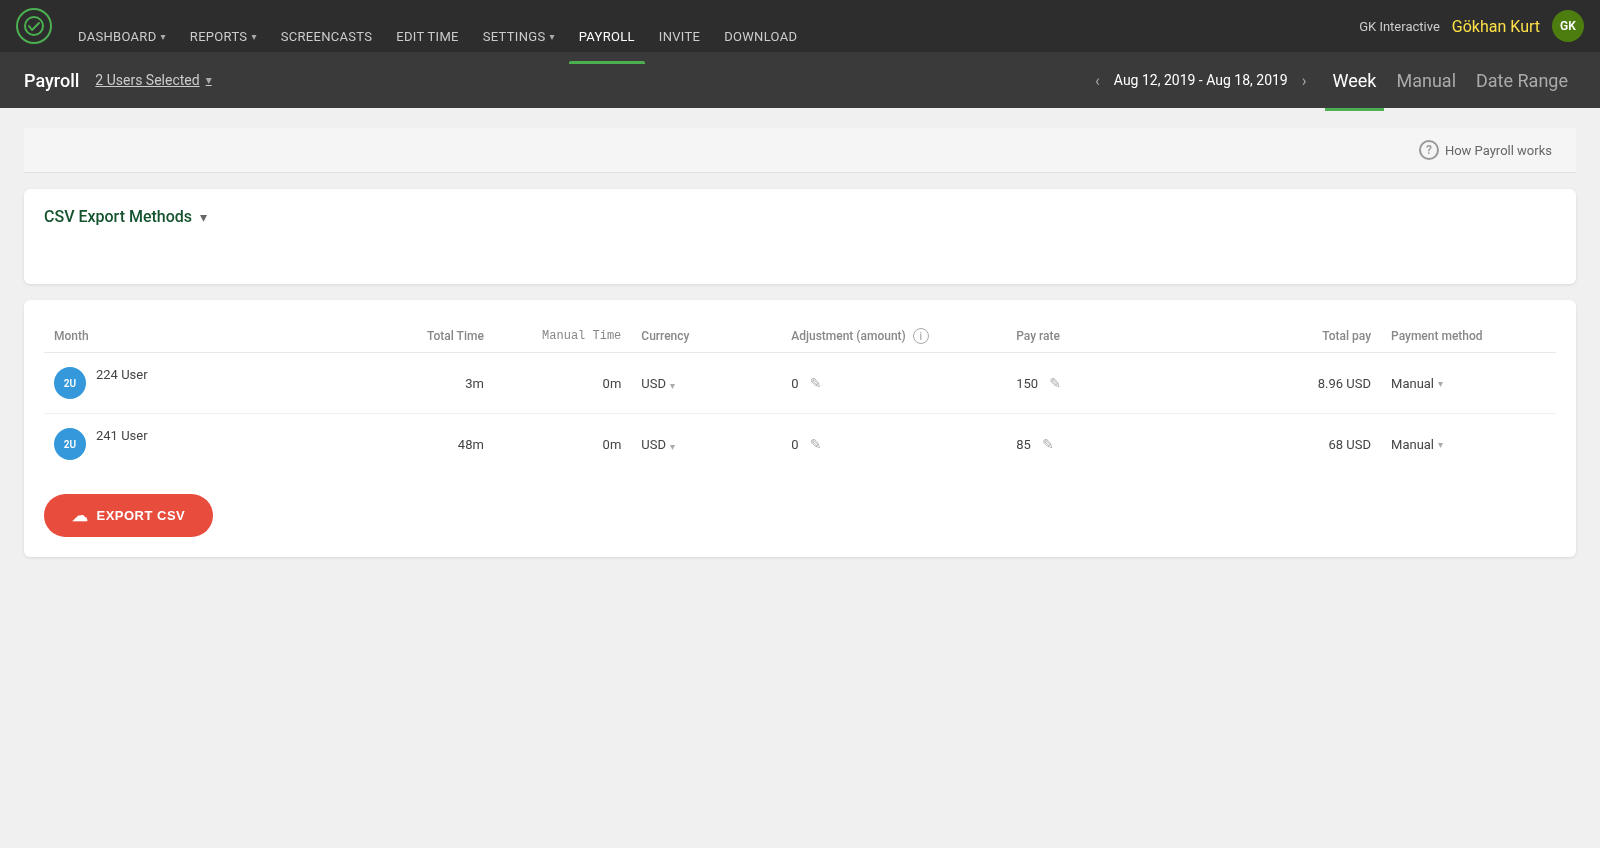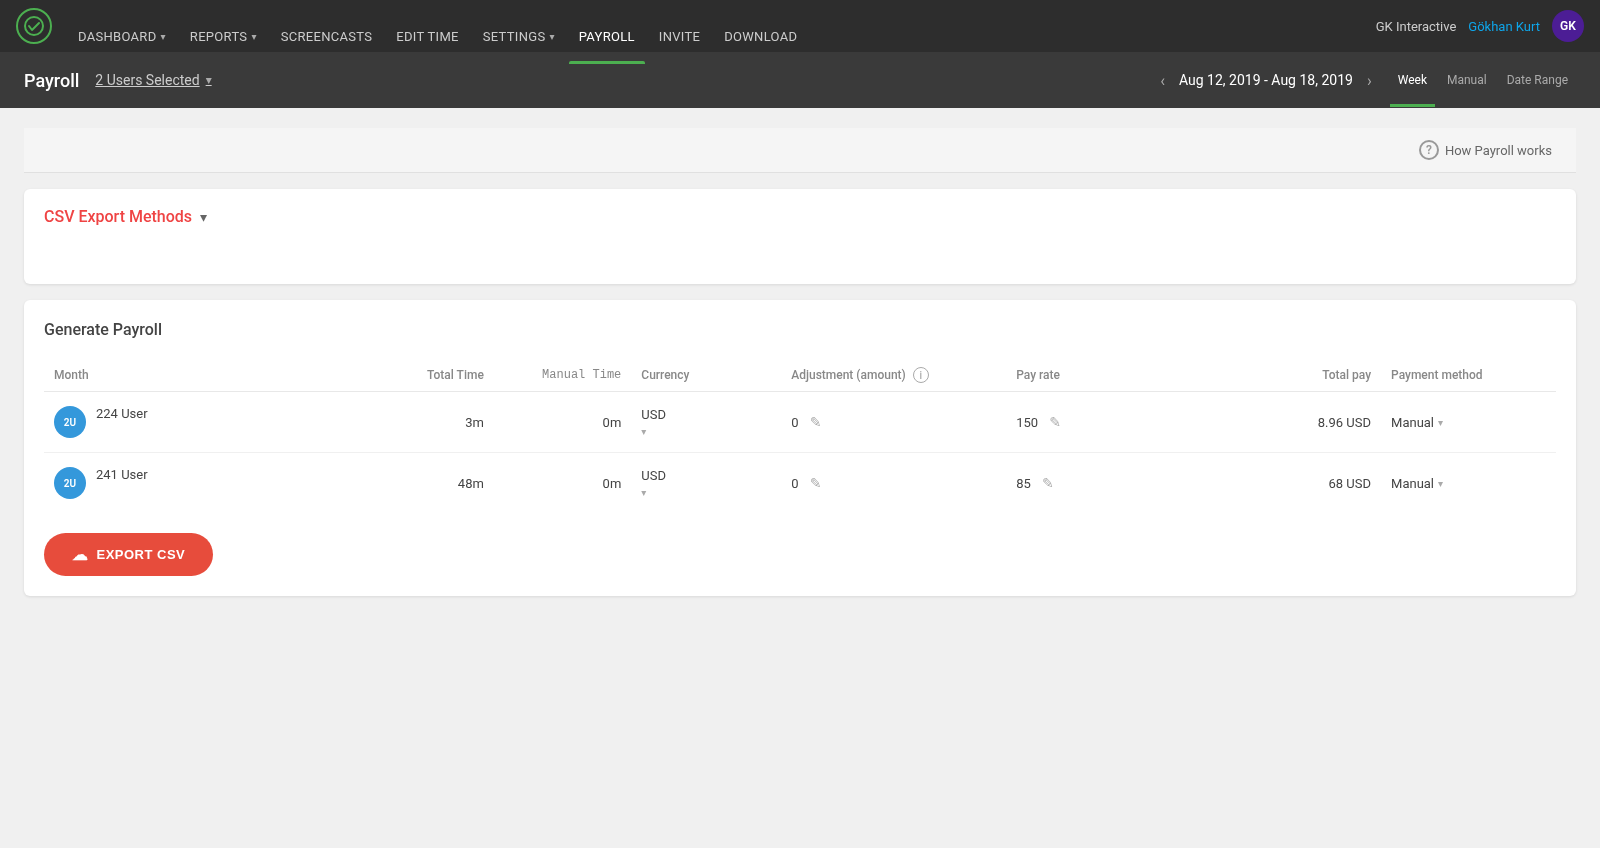--- a/index.html
+++ b/index.html
@@ -42,24 +42,24 @@
       position: absolute;
       bottom: -14px;
       left: 0; right: 0;
       height: 3px;
       background: #4caf50;
       border-radius: 2px 2px 0 0;
     }
     .nav-spacer { flex: 1; }
     .nav-right { display: flex; align-items: center; gap: 12px; }
     .nav-company { color: #ccc; font-size: 13px; }
-    .nav-user { color: #0ea5e9; font-size: 13px; }
+    .nav-user { color: #fde047; font-size: 16px; }
     .nav-avatar {
       width: 32px; height: 32px;
-      background: #4c1d95;
+      background: #4d7c0f;
       border-radius: 50%;
       display: flex; align-items: center; justify-content: center;
       color: #fff; font-size: 12px; font-weight: 600;
     }
     .chevron-down { font-size: 10px; color: #aaa; }
 
     
     .subheader {
       background: #3a3a3a;
       height: 56px;
@@ -97,21 +97,21 @@
     }
     .date-range-text {
       color: #fff;
       font-size: 14px;
     }
     .period-tabs {
       display: flex; gap: 4px;
     }
     .period-tab {
       color: #aaa;
-      font-size: 12px;
+      font-size: 18px;
       padding: 4px 8px;
       cursor: pointer;
       border-radius: 3px;
     }
     .period-tab.active {
       color: #fff;
       position: relative;
     }
     .period-tab.active::after {
       content: '';
@@ -160,21 +160,21 @@
       margin-bottom: 16px;
     }
     .csv-card-header {
       padding: 18px 20px;
       display: flex; align-items: center; gap: 8px;
       cursor: pointer;
     }
     .csv-title {
       font-size: 16px;
       font-weight: 500;
-      color: #ef4444;
+      color: #14532d;
     }
     .csv-chevron { color: #666; font-size: 14px; }
     .csv-card-body {
       padding: 0 20px 20px 20px;
       min-height: 40px;
     }
 
     
     .payroll-card { background: #fff; border-radius: 6px; box-shadow: 0 1px 3px rgba(0,0,0,0.1); padding: 20px; }
     .payroll-card-title {
@@ -208,23 +208,22 @@
       background: #3498db;
       border-radius: 50%;
       display: flex; align-items: center; justify-content: center;
       color: #fff;
       font-size: 10px;
       font-weight: 600;
       flex-shrink: 0;
     }
 
     .currency-select {
-      display: flex; align-items: flex-start; gap: 4px;
-      cursor: pointer;
-      flex-direction: column;
+      display: flex; align-items: flex-end; gap: 4px;
+      cursor: pointer;
     }
     .currency-val { color: #444; }
     .select-arrow { color: #aaa; font-size: 10px; }
 
     .edit-icon { color: #aaa; cursor: pointer; font-size: 14px; }
 
     .payment-method-select {
       display: flex; align-items: center; gap: 4px;
       cursor: pointer;
     }
@@ -342,21 +341,20 @@
 
   <div class="card" style="margin-top: 16px;">
     <div class="csv-card-header">
       <span class="csv-title">CSV Export Methods</span>
       <span class="csv-chevron">▾</span>
     </div>
     <div class="csv-card-body"></div>
   </div>
 
   <div class="payroll-card">
-    <div class="payroll-card-title">Generate Payroll</div>
 
     <table class="payroll-table">
       <thead>
         <tr>
           <th style="width: 260px;">Month</th>
           <th style="width: 100px; text-align: right;">Total Time</th>
           <th style="width: 110px; text-align: right; font-family: Liberation Mono, monospace;">Manual Time</th>
           <th style="width: 120px;">Currency</th>
           <th style="width: 180px;">
             <span>Adjustment (amount)</span>

